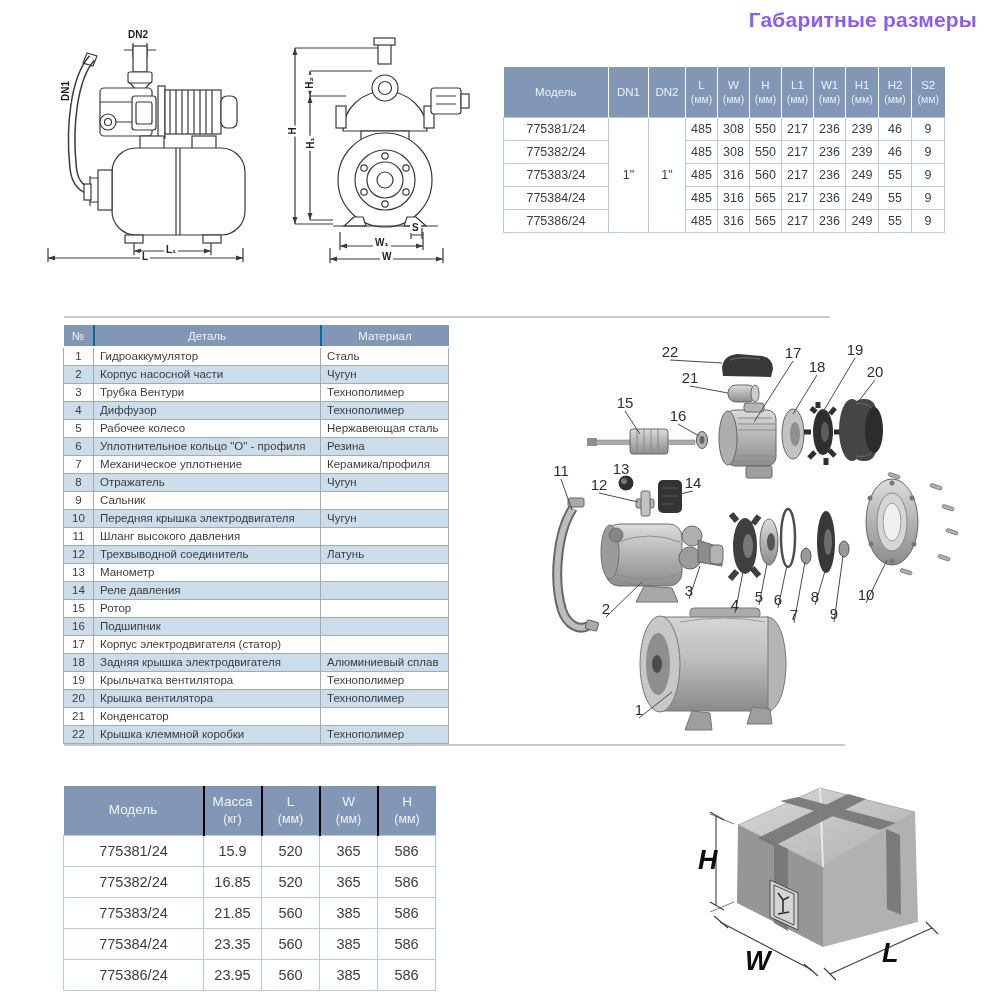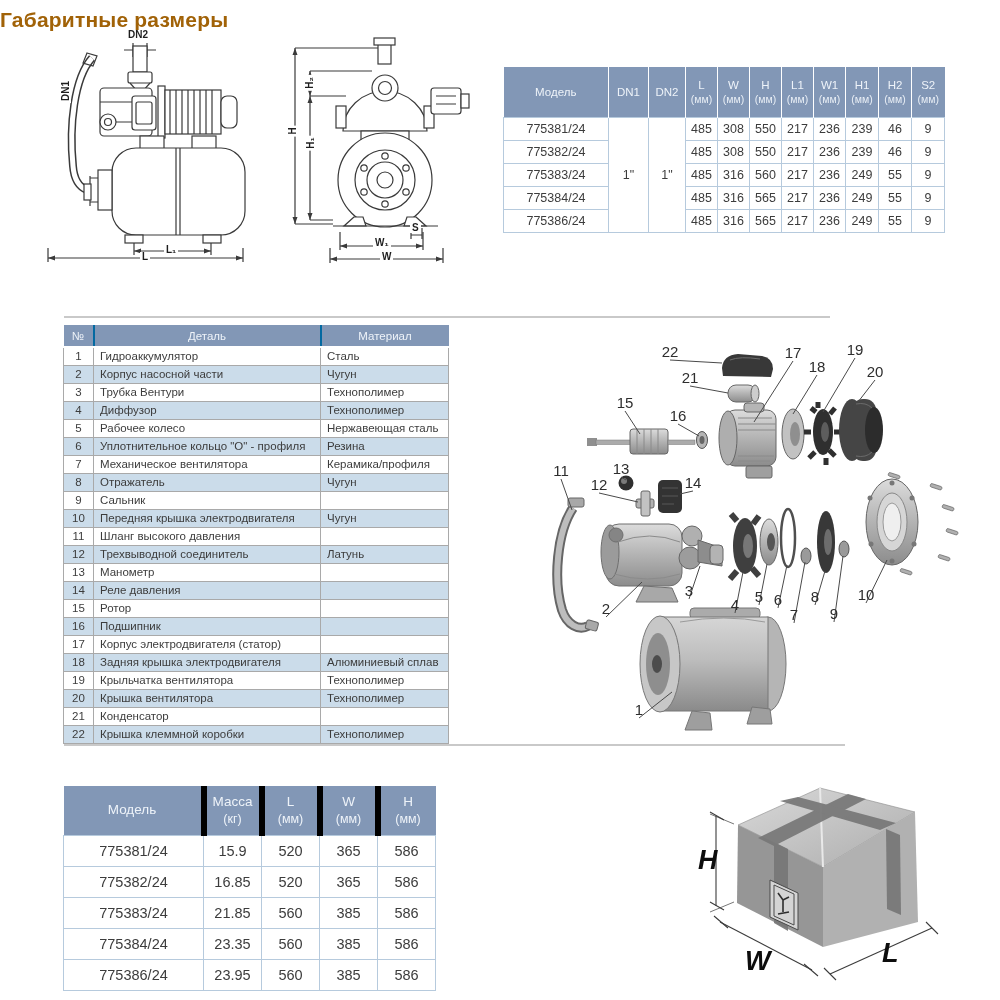--- a/index.html
+++ b/index.html
@@ -1,36 +1,36 @@
 <!DOCTYPE html>
 <html style="--header-bg: #8297b6; --row-alt: #cbdcea;"><head>
 <meta charset="utf-8">
 <style>
   html,body{margin:0;padding:0;background:#fff;width:1000px;height:1000px;}
   body{font-family:"Liberation Sans",sans-serif;color:#3c3c3c;position:relative;overflow:hidden;}
   .page{position:absolute;left:0;top:0;width:1000px;height:1000px;background:#fff;}
-  .sec-title{position:absolute;left:0;width:977px;text-align:left;font-size:21px;font-weight:600;color:#a16207;letter-spacing:.2px;}
+  .sec-title{position:absolute;left:0;width:977px;text-align:right;font-size:21px;font-weight:600;color:#8b5cf6;letter-spacing:.2px;}
   .hr{position:absolute;border-top:2px solid #c9c9c9;height:0;}
   table{border-collapse:collapse;}
   
   .dim-table{position:absolute;left:503px;top:67px;width:441px;table-layout:fixed;}
   .dim-table th{background:var(--header-bg,#8297b6);color:#eef3f9;font-weight:400;font-size:11.5px;line-height:1.3;padding:0;border-left:1px solid #fff;height:50px;text-align:center;}
   .dim-table th:first-child{border-left:none;}
   .dim-table th .unit{font-size:10.5px;opacity:.95;}
   .dim-table td{background:#fff;border:1px solid #b6cadd;font-size:12.5px;text-align:center;height:22px;padding:0;color:#3c3c3c;}
   
   .parts-table{position:absolute;left:63px;top:325px;width:385px;table-layout:fixed;}
   .parts-table th{background:var(--header-bg,#8297b6);color:#eef3f9;font-weight:400;font-size:11.5px;height:21px;padding:0;border-left:2px solid #0369a1;border-bottom:2px solid #fff;text-align:center;}
   .parts-table th:first-child{border-left:none;}
   .parts-table td{font-size:11.5px;height:17px;line-height:1.1;border:1px solid #a9a9a9;padding:0 6px;background:#fff;white-space:nowrap;overflow:hidden;}
   .parts-table td.num{text-align:center;padding:0;}
   .parts-table tr.alt td{background:var(--row-alt,#cbdcea);}
   
   .pack-table{position:absolute;left:63px;top:786px;width:372px;table-layout:fixed;}
-  .pack-table th{background:var(--header-bg,#8297b6);color:#eef3f9;font-weight:400;font-size:13.5px;line-height:1.35;height:49px;padding:0;border-left:6px solid #000000;text-align:center;}
+  .pack-table th{background:var(--header-bg,#8297b6);color:#eef3f9;font-weight:400;font-size:13.5px;line-height:1.35;height:49px;padding:0;border-left:2px solid #000000;text-align:center;}
   .pack-table th:first-child{border-left:none;}
   .pack-table th .unit{font-size:12.5px;}
   .pack-table td{background:#fff;border:1px solid #b6cadd;font-size:14.5px;text-align:center;height:30px;padding:0;color:#3c3c3c;}
   
   .draw{position:absolute;}
   .draw svg{display:block;}
   .dim-label{position:absolute;font-size:10px;font-weight:700;color:#1e1e1e;background:#fff;padding:0 2px;line-height:1;white-space:nowrap;}
   .rot{transform:rotate(-90deg);transform-origin:center;}
   .box-label{position:absolute;font-size:27px;font-weight:700;font-style:italic;color:#0d0d0d;line-height:1;}
   .callout{font-size:15px;fill:#2e2e2e;text-anchor:middle;}
@@ -305,21 +305,21 @@
           <td>Рабочее колесо</td>
           <td>Нержавеющая сталь</td>
         </tr>
         <tr class="alt">
           <td class="num">6</td>
           <td>Уплотнительное кольцо "О" - профиля</td>
           <td>Резина</td>
         </tr>
         <tr>
           <td class="num">7</td>
-          <td>Механическое вентилятора</td>
+          <td>Механическое уплотнение</td>
           <td>Керамика/профиля</td>
         </tr>
         <tr class="alt">
           <td class="num">8</td>
           <td>Отражатель</td>
           <td>Чугун</td>
         </tr>
         <tr>
           <td class="num">9</td>
           <td>Сальник</td>

